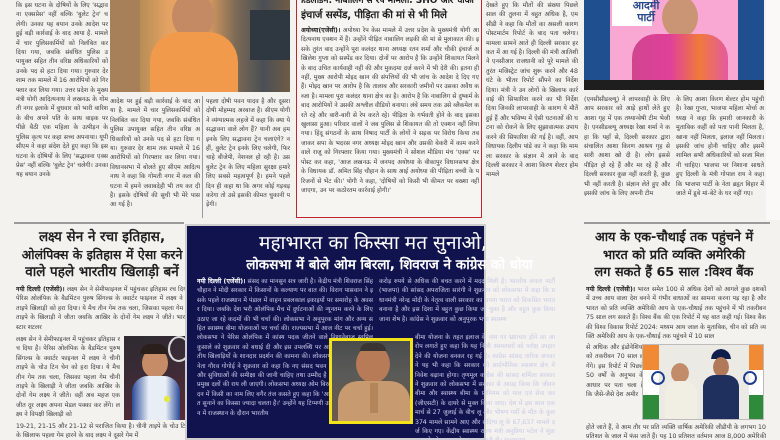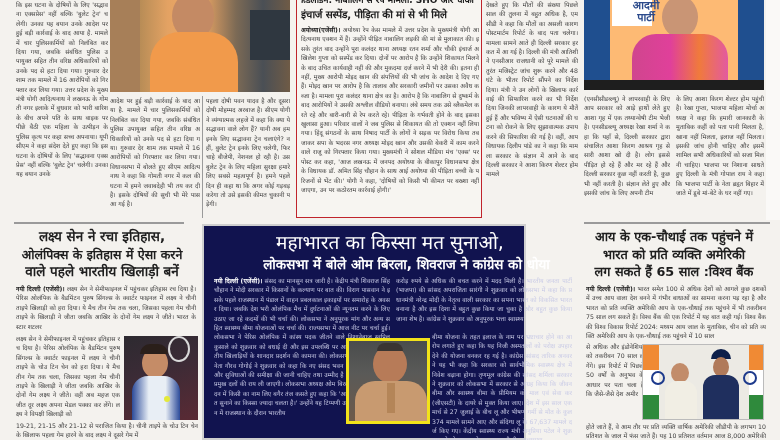--- a/index.html
+++ b/index.html
@@ -35,21 +35,21 @@
   <div class="abs" style="left:4px;top:12px;width:180px;font-size:10.3px;font-weight:bold;white-space:nowrap;overflow:hidden;color:#1e1e1e;letter-spacing:-0.2px">इंचार्ज सस्पेंड, पीड़िता की मां से भी मिले</div>
   <div class="abs txt" style="left:4px;top:30px;width:178px;height:190px;">
     <span class="dl">अयोध्या(एजेंसी)।</span>
     <span>अयोध्या रेप केस मामले में उत्तर प्रदेश के मुख्यमंत्री योगी आदित्यनाथ एक्शन में हैं। उन्होंने पीड़ित नाबालिग लड़की की मां से मुलाकात की। इसके तुरंत बाद उन्होंने पूरा कलंदर थाना अध्यक्ष रतन शर्मा और चौकी इंचार्ज अखिलेश गुप्ता को सस्पेंड कर दिया। दोनों पर आरोप है कि उन्होंने शिकायत मिलने के बाद उचित कार्यवाही नहीं की और मुकदमा दर्ज करने में भी देरी की। इतना ही नहीं, मुख्य आरोपी मोइद खान की संपत्तियों की भी जांच के आदेश दे दिए गए हैं। मोइद खान पर आरोप है कि तालाब और सरकारी जमीनों पर उसका अवैध कब्जा है। मामला पूरा कलंदर थाना क्षेत्र का है। आरोप है कि नाबालिग से दुष्कर्म के बाद आरोपियों ने उसकी अश्लील वीडियो बनाया। लंबे समय तक उसे ब्लैकमेल करते रहे और बारी-बारी से रेप करते रहे। पीड़िता के गर्भवती होने के बाद इसका खुलासा हुआ। परिवार वालों ने जब पुलिस से शिकायत की तो एक्शन नहीं लिया गया। हिंदू संगठनों के साथ निषाद पार्टी के लोगों ने सड़क पर विरोध किया तब जाकर सपा के भदरस नगर अध्यक्ष मोइद खान और उसकी बेकरी में काम करने वाले राजू को गिरफ्तार किया गया। मुख्यमंत्री ने सोशल मीडिया मंच 'एक्स' पर पोस्ट कर कहा, 'आज लखनऊ में जनपद अयोध्या के बीकापुर विधानसभा क्षेत्र के विधायक डॉ. अमित सिंह चौहान के साथ आई अयोध्या की पीड़िता बच्ची के परिजनों से भेंट की।' योगी ने कहा, 'दोषियों को किसी भी कीमत पर बख्शा नहीं जाएगा, उन पर कठोरतम कार्रवाई होगी।'</span>
   </div>
 </div>
 
 <div class="abs txt" style="left:486px;top:0;width:92px;height:218px;">देखते हुए कि मौतों की संख्या पिछले साल की तुलना में बहुत अधिक है, एमसीडी ने कहा कि मौतों का असली कारण पोस्टमार्टम रिपोर्ट के बाद पता चलेगा। मामला सामने आते ही दिल्ली सरकार हरकत में आ गई है। दिल्ली की मंत्री आतिशी ने एनसीआर राजधानी को पूरे मामले की तुरंत मजिस्ट्रेट जांच शुरू करने और 48 घंटे के भीतर रिपोर्ट सौंपने का निर्देश दिया। मंत्री ने उन लोगों के खिलाफ कार्रवाई की सिफारिश करने का भी निर्देश दिया जिनकी लापरवाही के कारण ये मौतें हुई हैं और भविष्य में ऐसी घटनाओं की घटना को रोकने के लिए सुझावात्मक उपाय करने की सिफारिश की गई है। वहीं, आप विधायक दिलीप पांडे का ने कहा कि मामला सरकार के संज्ञान में आने के बाद दिल्ली सरकार ने आशा किरण शेल्टर होम मामले</div>
 
 <div class="abs" style="left:582px;top:0;width:198px;height:220px;">
-  <div class="abs photo" style="left:2px;top:0;width:180px;height:90px;background:#fdba74;">
+  <div class="abs photo" style="left:2px;top:0;width:180px;height:90px;background:#f9a8d4;">
     <div style="position:absolute;left:0;top:0;width:26px;height:90px;background:#1f4f8f"></div>
     <div style="position:absolute;left:154px;top:0;width:26px;height:90px;background:#1f4f8f"></div>
     <div style="position:absolute;left:28px;top:0;width:40px;height:26px;background:#fff"></div>
     <div class="abs" style="left:40px;top:0;width:44px;text-align:center;font-size:11px;font-weight:bold;color:#2c4b8c;line-height:12px">
       <div>आदमी</div>
       <div>पार्टी</div>
     </div>
     <div style="position:absolute;left:78px;top:-4px;width:36px;height:42px;border-radius:50%;background:#c99575"></div>
     <div style="position:absolute;left:48px;top:34px;width:96px;height:56px;border-radius:24px 24px 0 0;background:linear-gradient(90deg,#d0458e 0%,#e0409a 40%,#f07a3c 70%,#e35aa0 100%)"></div>
     <div style="position:absolute;left:0;top:80px;width:180px;height:10px;background:#1e1e1e"></div>
@@ -76,21 +76,21 @@
   <div class="abs photo" style="left:124px;top:112px;width:74px;height:84px;background:linear-gradient(160deg,#2d2a30 0%,#3b2b36 40%,#5a2a34 100%);">
     <div style="position:absolute;left:18px;top:12px;width:26px;height:30px;border-radius:50%;background:#c58c67"></div>
     <div style="position:absolute;left:16px;top:8px;width:28px;height:10px;border-radius:10px 10px 0 0;background:#2a1f1a"></div>
     <div style="position:absolute;left:8px;top:40px;width:48px;height:44px;border-radius:16px 16px 0 0;background:linear-gradient(90deg,#2c4b9a 0%,#e8eef5 35%,#e8eef5 70%,#2c4b9a 100%)"></div>
     <div style="position:absolute;left:44px;top:0;width:22px;height:26px;border:2px solid #d9d9d9;border-radius:50%"></div>
     <div style="position:absolute;left:40px;top:60px;width:6px;height:6px;border-radius:50%;background:#e4e93a"></div>
   </div>
   <div class="abs txt" style="left:16px;top:197px;width:182px;height:19px;">19-21, 21-15 और 21-12 से पराजित किया है। चीनी ताइपे के चोउ टिन चेन के खिलाफ पहला गेम हारने के बाद लक्ष्य ने दूसरे गेम में</div>
 </div>
 
-<div class="abs" style="left:202px;top:224px;width:324px;height:216px;background:#11134f;border:2px solid #cfcfcf;">
+<div class="abs" style="left:185px;top:224px;width:301px;height:216px;background:#11134f;border:2px solid #cfcfcf;">
   <h2 class="abs" style="left:0;top:4px;width:372px;color:#fff;">
     <div style="font-size:19px;line-height:24px;font-weight:normal">महाभारत का किस्सा मत सुनाओ,</div>
     <div style="font-size:13.5px;line-height:20px;padding-left:33px;">लोकसभा में बोले ओम बिरला, शिवराज ने कांग्रेस को धोया</div>
   </h2>
   <div class="abs txt w" style="left:10px;top:50px;width:176px;height:164px;">
     <span class="dl w">नयी दिल्ली (एजेंसी)।</span>
     <span>संसद का मानसून सत्र जारी है। केंद्रीय मंत्री शिवराज सिंह चौहान ने मोदी सरकार में किसानों के कल्याण पर बात की। विराग पासवान ने इसके पहले राजस्थान में पंडाल में वाहन प्रबलकाल इकाइयों पर समारोह के अवसर दिया। जबकि देश भरी ओलंपिक मैच में दुर्घटनाओं की न्यूनतम करने के लिए उठाए जा रहे कदमों की भी चर्चा की। लोकसभा ने अनुपूरक मांग और अन्य सहित स्वास्थ्य बीमा योजनाओं पर चर्चा की। राज्यसभा में आज नीट पर चर्चा हुई। लोकसभा ने पेरिस ओलंपिक में कांस्य पदक जीतने वाले निशानेबाज स्वप्निल कुसाले को शुक्रवार को बधाई दी और इस उपलब्धि पर आयोजन में अन्य भारतीय खिलाड़ियों के शानदार प्रदर्शन की कामना की। लोकसभा में कांग्रेस के अब नेता गौरव गोगोई ने शुक्रवार को कहा कि नए संसद भवन के डिजाइन, निर्माण और सुविधाओं की समीक्षा की जानी चाहिए तथा उम्मीद है कि इस बारे में सभी प्रमुख दलों की राय ली जाएगी। लोकसभा अध्यक्ष ओम बिरला ने शुक्रवार को सदन में किसी का नाम लिए बगैर तंज कसते हुए कहा कि 'आजकल यहां महाभारत सुनाने का किस्सा ज्यादा चलता है।' उन्होंने यह टिप्पणी उस वक्त की जब सदन में राजस्थान के दौरान भारतीय</span>
   </div>
   <div class="abs txt w" style="left:192px;top:50px;width:176px;height:56px;">करोड़ रुपये से अधिक की बचत करने में मदद मिली है। भारतीय जनता पार्टी (भाजपा) की सांसद अपराजिता सारंगी ने शुक्रवार को लोकसभा में कहा कि प्रधानमंत्री नरेन्द्र मोदी के नेतृत्व वाली सरकार का सपना भारत को विकसित भारत बनाना है और इस दिशा में बहुत कुछ किया जा चुका है और बहुत कुछ किया जाना शेष है। कांग्रेस ने शुक्रवार को अनुपूरक भत्ता स्वास्थ्य</div>
   <div class="abs txt w" style="left:228px;top:106px;width:140px;height:108px;">बीमा योजना के तहत इलाज के नाम पर भ्रष्टाचार होने का आरोप लगाते हुए कहा कि यह निजी अस्पतालों को परोक्ष उपहार देने की योजना बनकर रह गई है। कांग्रेस सांसद तारिक अनवर ने यह भी कहा कि सरकार को सार्वभौमिक स्वास्थ्य क्षेत्र में निवेश बढ़ाना होगा। तृणमूल कांग्रेस की सांसद शर्मिला सरकार ने शुक्रवार को लोकसभा में सरकार से आग्रह किया कि जीवन बीमा और स्वास्थ्य बीमा के प्रीमियम को माल एवं सेवा कर (जीएसटी) के दायरे से मुक्त किया जाए। देश में इस साल एक मार्च से 27 जुलाई के बीच लू और भीषण गर्मी से मौत के कुल 374 मामले सामने आए और संदिग्ध लू के 67,637 मामले दर्ज किए गए। केंद्रीय स्वास्थ्य राज्य मंत्री अनुप्रिया पटेल ने शुक्रवार को लोकसभा को यह जानकारी दी। राज्यसभा</div>

